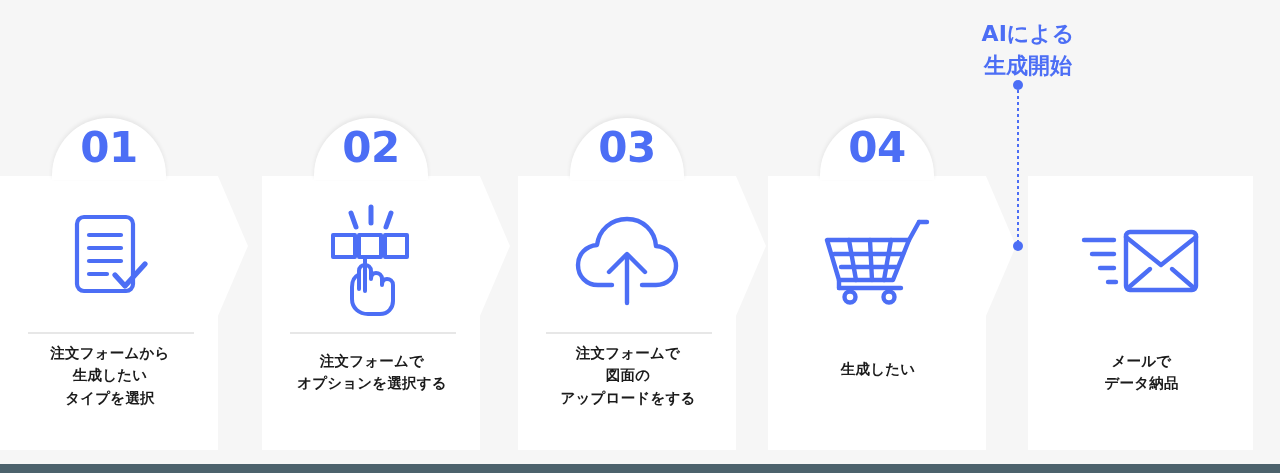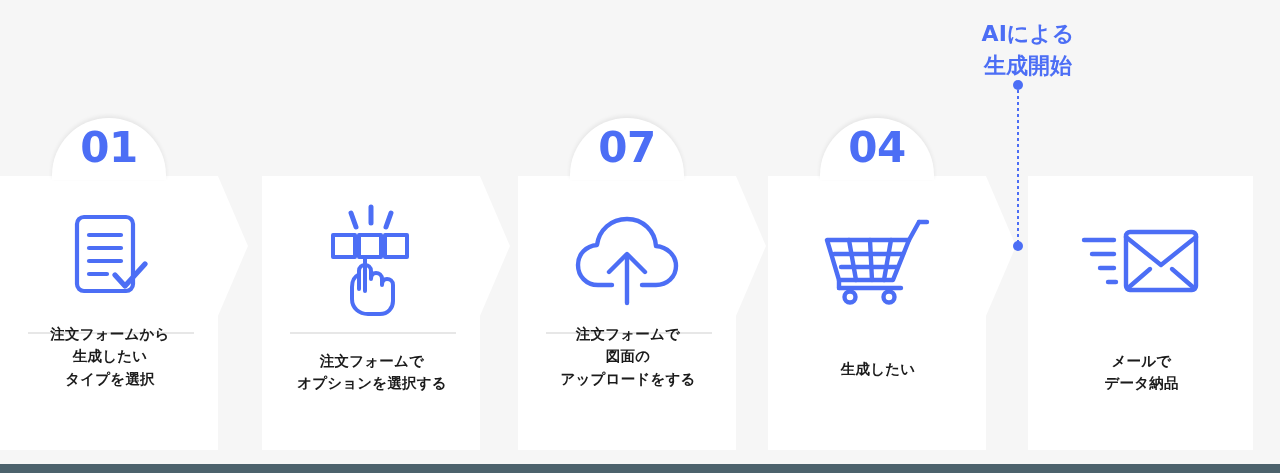--- a/index.html
+++ b/index.html
@@ -136,21 +136,21 @@
     color: #1b1b1b;
     font-family: "DejaVu Sans", "Liberation Sans", sans-serif;
     letter-spacing: 0.2px;
     white-space: pre-line;
   }
   .step-5 .label { width: 219px; left: 4px; }
 
   
   .label.lines-1 { top: 358px; }
   .label.lines-2 { top: 350px; }
-  .label.lines-3 { top: 324px; font-family: Liberation Mono, monospace; }
+  .label.lines-3 { top: 342px; }
 
   
   .annotation {
     position: absolute;
     left: 944px;
     top: 18px;
     width: 168px;
     text-align: center;
     color: #4c6ef5;
     font-size: 22px;
@@ -211,20 +211,23 @@
         </svg>
       </div>
       <div class="divider"></div>
       <div class="label lines-3">注文フォームから
 生成したい
 タイプを選択</div>
     </div>
 
     <div class="step step-2">
       <div class="card-body"></div>
+      <div class="num-tab">
+        <div class="num">02</div>
+      </div>
       <div class="icon-wrap">
         <svg width="92" height="112" viewBox="0 0 92 112" fill="none" stroke="#4c6ef5" stroke-width="4" stroke-linecap="round" stroke-linejoin="round">
 
           <line x1="26" y1="8" x2="31" y2="22" stroke-width="5"></line>
           <line x1="46" y1="2" x2="46" y2="18" stroke-width="5"></line>
           <line x1="66" y1="8" x2="61" y2="22" stroke-width="5"></line>
 
           <rect x="8" y="30" width="22" height="22"></rect>
           <rect x="34" y="30" width="22" height="22"></rect>
           <rect x="60" y="30" width="22" height="22"></rect>
@@ -240,21 +243,21 @@
         </svg>
       </div>
       <div class="divider"></div>
       <div class="label lines-2">注文フォームで
 オプションを選択する</div>
     </div>
 
     <div class="step step-3">
       <div class="card-body"></div>
       <div class="num-tab">
-        <div class="num">07</div>
+        <div class="num">03</div>
       </div>
       <div class="icon-wrap">
         <svg width="110" height="92" viewBox="0 0 110 92" fill="none" stroke="#4c6ef5" stroke-width="4.4" stroke-linecap="round" stroke-linejoin="round">
           <path d="M40 70 L26 70 C14 70 6 61 6 50 C6 39 14 31 25 30
                    C27 15 39 4 55 4 C71 4 83 16 84 31
                    C95 32 104 40 104 51 C104 62 95 70 84 70 L70 70"></path>
           <line x1="55" y1="40" x2="55" y2="88"></line>
           <path d="M37 57 L55 39 L73 57"></path>
         </svg>
       </div>

